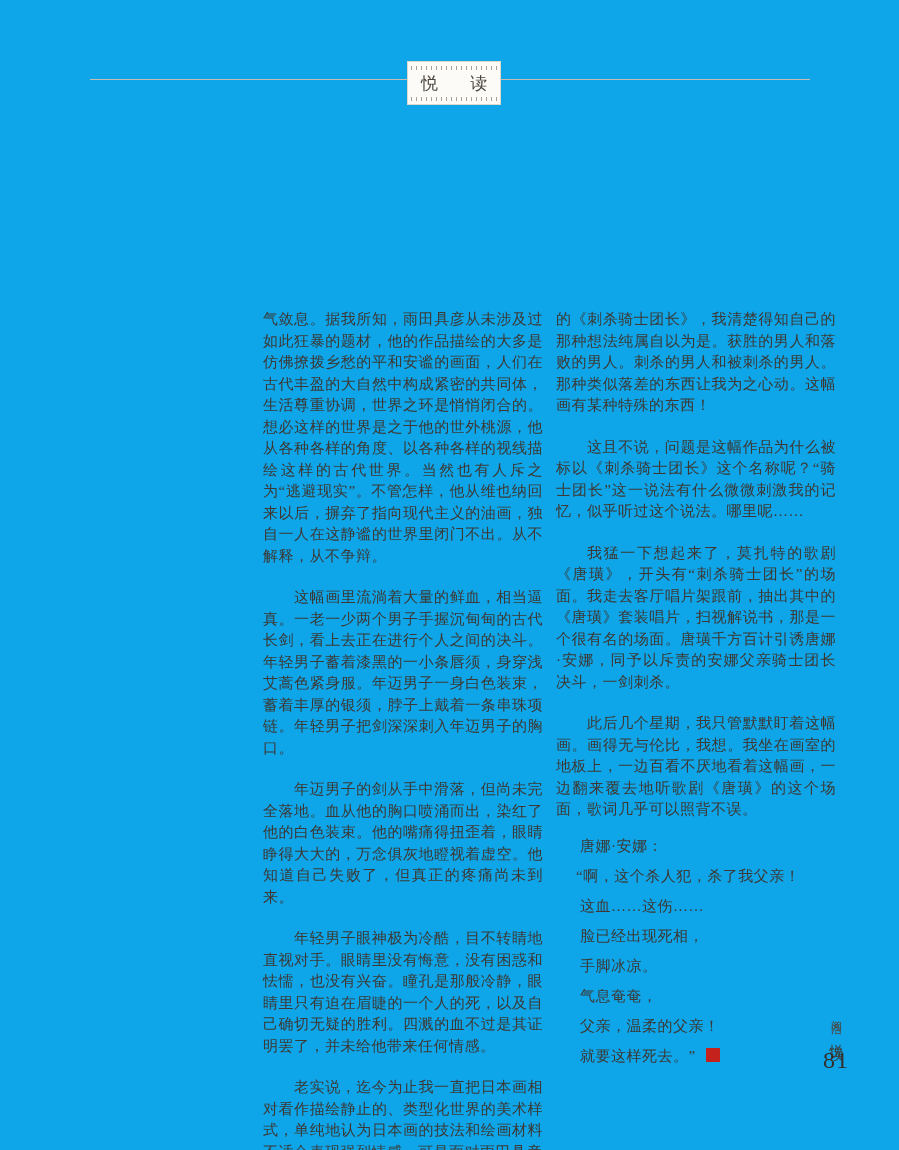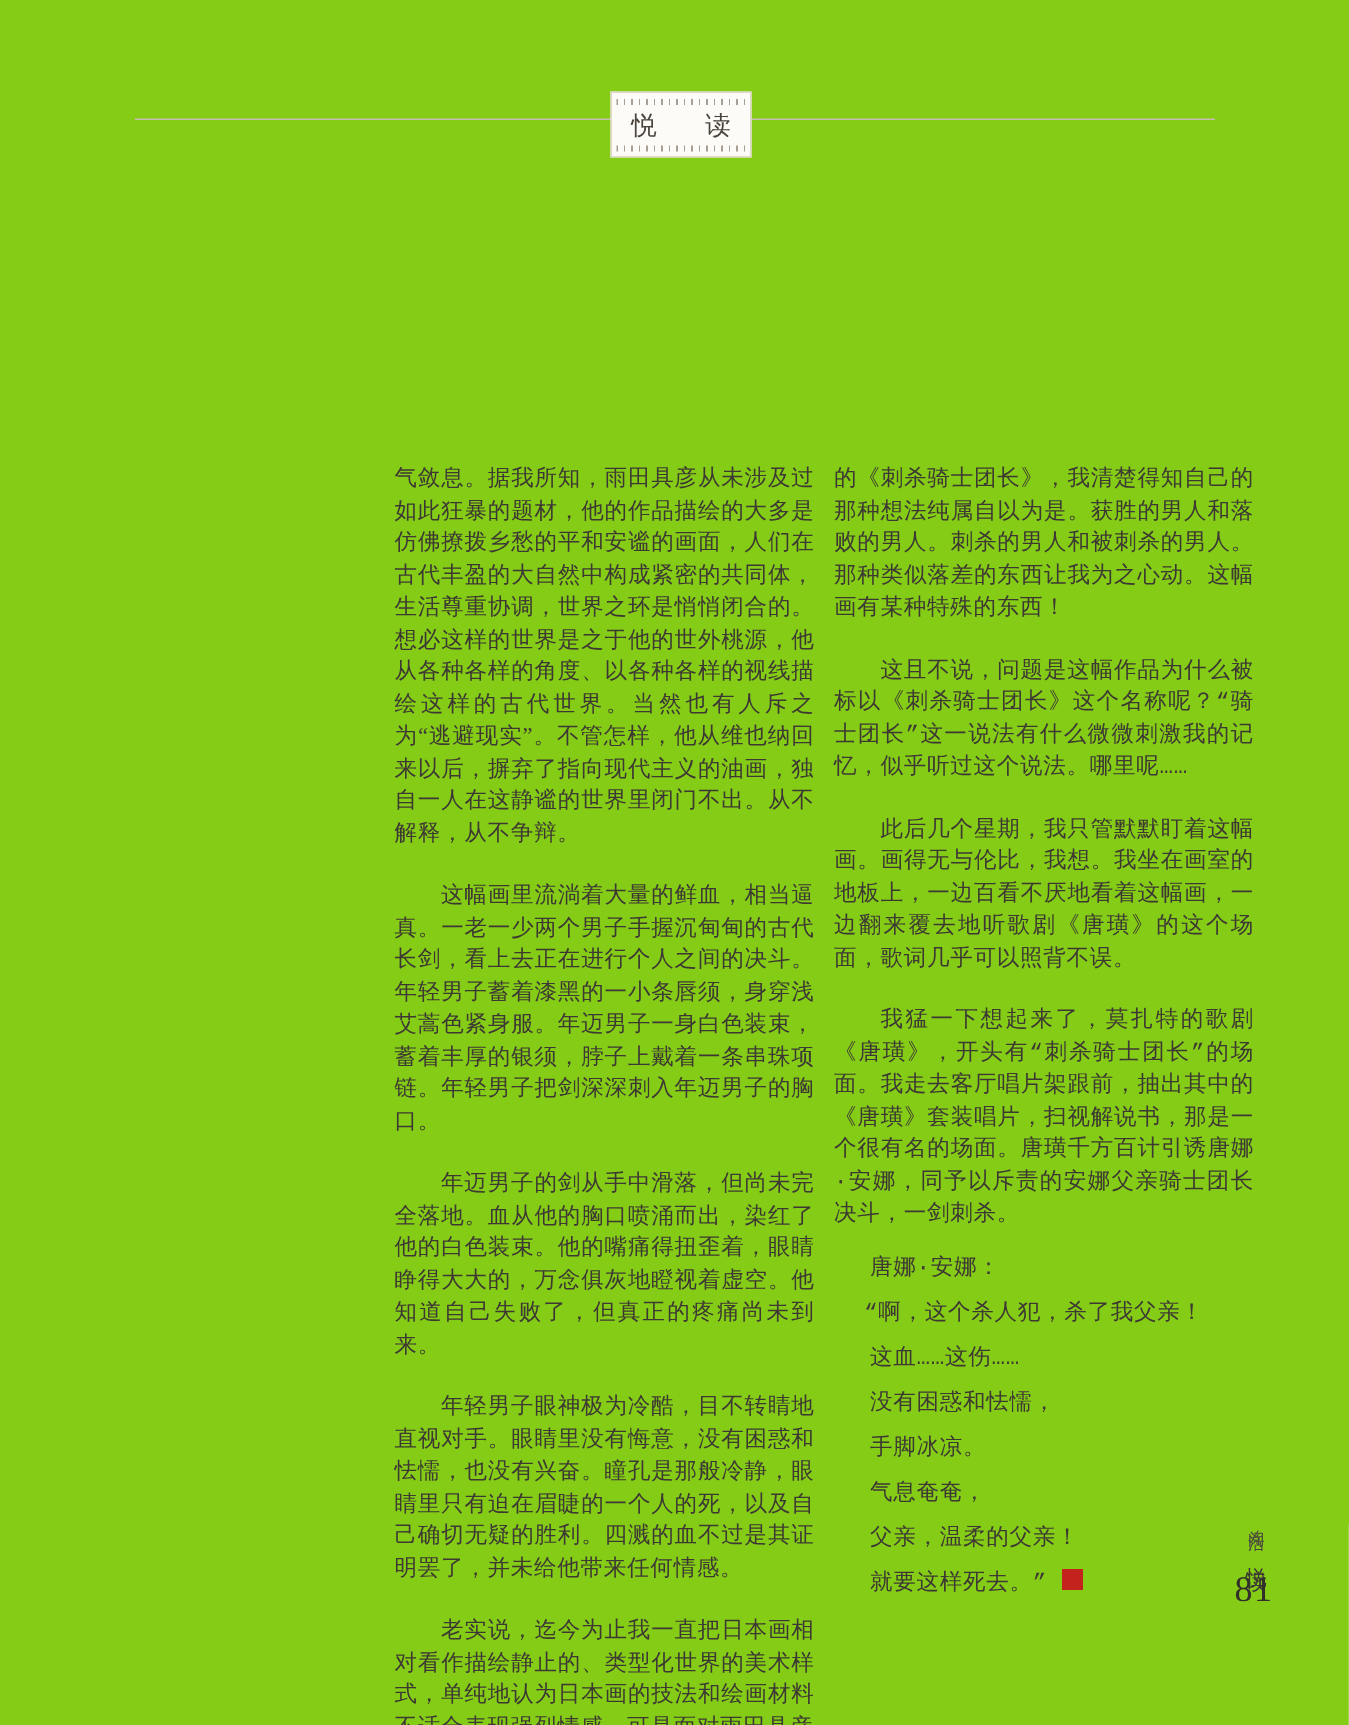--- a/index.html
+++ b/index.html
@@ -1,19 +1,19 @@
 <!DOCTYPE html>
 <html><head>
 <meta charset="utf-8">
 <style>
   html,body { margin:0; padding:0; }
   body { background:#fbf1e8; }
   .page {
     position:relative; width:899px; height:1150px;
-    background:#84cc16; overflow:hidden;
+    background:#0ea5e9; overflow:hidden;
     font-family:"Liberation Serif", serif;
     color:#3d3833;
   }
   
   .header-rule {
     position:absolute; top:79px; left:90px; width:720px; height:1px;
     background:#c6bcb2;
   }
   .header-box {
     position:absolute; top:61px; left:407px; width:94px; height:44px;
@@ -28,21 +28,21 @@
   }
   .box-title {
     font-size:17px; letter-spacing:14px; padding-left:14px;
     color:#49433c; line-height:1; white-space:nowrap;
   }
   
   .col {
     position:absolute; top:309px; width:280px;
   }
   .col-left  { left:263px; }
-  .col-right { left:556px;font-family:Liberation Mono, monospace; }
+  .col-right { left:556px; }
   .col p {
     margin:0 0 9px 0;
     font-size:15px; line-height:21.5px; letter-spacing:0.5px;
     text-align:justify; text-justify:inter-character;
     color:#3d3833;
   }
   .col p.indented { text-indent:31px;margin-top:20px; }
   .col p:last-child { margin-bottom:0; }
   
   .speaker {
@@ -86,28 +86,28 @@
     <p>气敛息。据我所知，雨田具彦从未涉及过如此狂暴的题材，他的作品描绘的大多是仿佛撩拨乡愁的平和安谧的画面，人们在古代丰盈的大自然中构成紧密的共同体，生活尊重协调，世界之环是悄悄闭合的。想必这样的世界是之于他的世外桃源，他从各种各样的角度、以各种各样的视线描绘这样的古代世界。当然也有人斥之为“逃避现实”。不管怎样，他从维也纳回来以后，摒弃了指向现代主义的油画，独自一人在这静谧的世界里闭门不出。从不解释，从不争辩。</p>
     <p class="indented">这幅画里流淌着大量的鲜血，相当逼真。一老一少两个男子手握沉甸甸的古代长剑，看上去正在进行个人之间的决斗。年轻男子蓄着漆黑的一小条唇须，身穿浅艾蒿色紧身服。年迈男子一身白色装束，蓄着丰厚的银须，脖子上戴着一条串珠项链。年轻男子把剑深深刺入年迈男子的胸口。</p>
     <p class="indented">年迈男子的剑从手中滑落，但尚未完全落地。血从他的胸口喷涌而出，染红了他的白色装束。他的嘴痛得扭歪着，眼睛睁得大大的，万念俱灰地瞪视着虚空。他知道自己失败了，但真正的疼痛尚未到来。</p>
     <p class="indented">年轻男子眼神极为冷酷，目不转睛地直视对手。眼睛里没有悔意，没有困惑和怯懦，也没有兴奋。瞳孔是那般冷静，眼睛里只有迫在眉睫的一个人的死，以及自己确切无疑的胜利。四溅的血不过是其证明罢了，并未给他带来任何情感。</p>
     <p class="indented">老实说，迄今为止我一直把日本画相对看作描绘静止的、类型化世界的美术样式，单纯地认为日本画的技法和绘画材料不适合表现强烈情感。可是面对雨田具彦</p>
   </div>
 
   <div class="col col-right">
     <p>的《刺杀骑士团长》，我清楚得知自己的那种想法纯属自以为是。获胜的男人和落败的男人。刺杀的男人和被刺杀的男人。那种类似落差的东西让我为之心动。这幅画有某种特殊的东西！</p>
     <p class="indented">这且不说，问题是这幅作品为什么被标以《刺杀骑士团长》这个名称呢？“骑士团长”这一说法有什么微微刺激我的记忆，似乎听过这个说法。哪里呢……</p>
+    <p class="indented">我猛一下想起来了，莫扎特的歌剧《唐璜》，开头有“刺杀骑士团长”的场面。我走去客厅唱片架跟前，抽出其中的《唐璜》套装唱片，扫视解说书，那是一个很有名的场面。唐璜千方百计引诱唐娜·安娜，同予以斥责的安娜父亲骑士团长决斗，一剑刺杀。</p>
     <p class="indented">此后几个星期，我只管默默盯着这幅画。画得无与伦比，我想。我坐在画室的地板上，一边百看不厌地看着这幅画，一边翻来覆去地听歌剧《唐璜》的这个场面，歌词几乎可以照背不误。</p>
-    <p class="indented">我猛一下想起来了，莫扎特的歌剧《唐璜》，开头有“刺杀骑士团长”的场面。我走去客厅唱片架跟前，抽出其中的《唐璜》套装唱片，扫视解说书，那是一个很有名的场面。唐璜千方百计引诱唐娜·安娜，同予以斥责的安娜父亲骑士团长决斗，一剑刺杀。</p>
 
     <p class="speaker">唐娜·安娜：</p>
 
     <p class="lyric first-quote">“啊，这个杀人犯，杀了我父亲！</p>
     <p class="lyric">这血……这伤……</p>
-    <p class="lyric">没有困惑和怯懦，</p>
+    <p class="lyric">脸已经出现死相，</p>
     <p class="lyric">手脚冰凉。</p>
     <p class="lyric">气息奄奄，</p>
     <p class="lyric">父亲，温柔的父亲！</p>
     <p class="lyric"><span>就要这样死去。”</span><span class="end-mark"></span></p>
   </div>
 
   <div class="sidebar">
     <span class="v-text sidebar-top">阅活</span>
     <span class="sidebar-sep">/</span>
     <span class="v-text sidebar-bottom">悦读</span>

